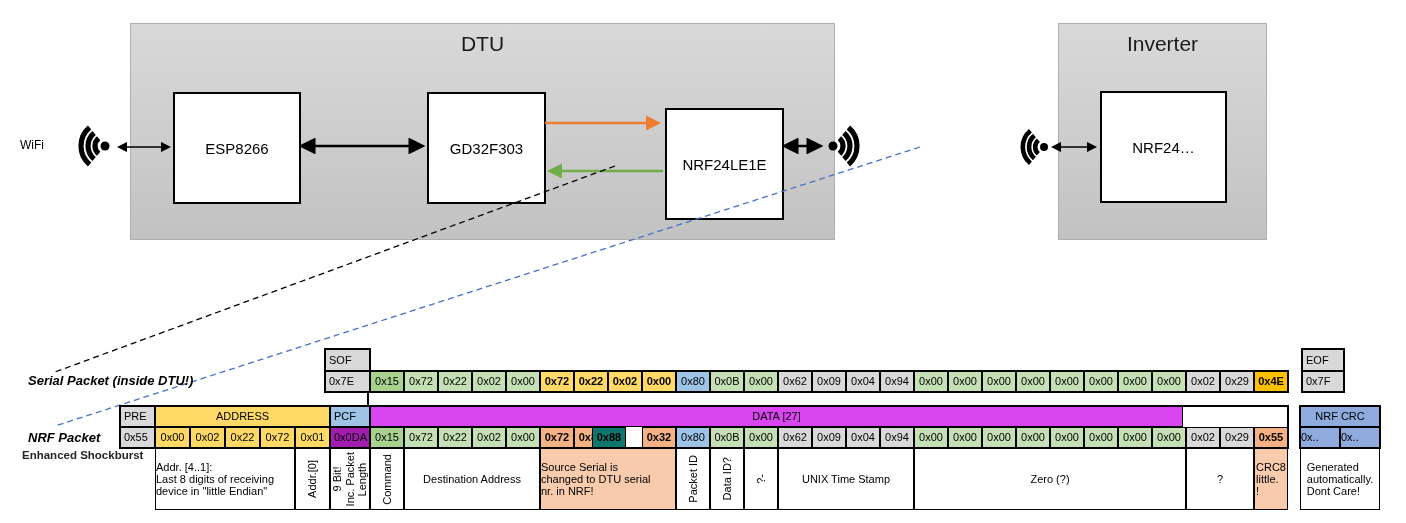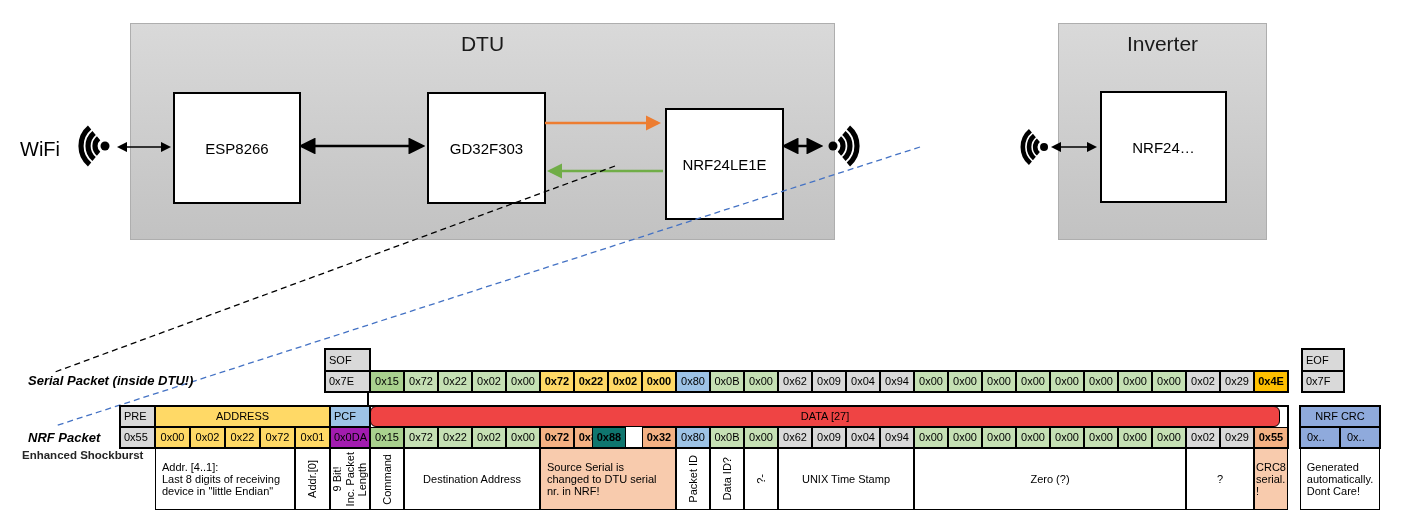--- a/index.html
+++ b/index.html
@@ -5,30 +5,30 @@
   html,body{margin:0;padding:0;background:#fff;}
   #stage{position:relative;width:1406px;height:523px;background:#fff;overflow:hidden;
          font-family:"Liberation Sans",sans-serif;color:#000;}
   svg.overlay{position:absolute;left:0;top:0;pointer-events:none;}
   
   .bigbox{position:absolute;background:linear-gradient(180deg,#d9d9d9,#c2c2c2);
           border:1px solid #aeaeae;}
   .bigtitle{position:absolute;width:100%;text-align:center;top:8px;font-size:21px;color:#1a1a1a;}
   .comp{position:absolute;background:#fff;border:2px solid #000;display:flex;
         align-items:center;justify-content:center;font-size:15px;}
-  .wifi-label{position:absolute;font-size:20px;text-align:right;}
+  .wifi-label{position:absolute;font-size:12px;text-align:right;}
   .wifi-icon{position:absolute;}
   .wifi-icon.flip{transform:scaleX(-1);}
   
   .cell{position:absolute;box-sizing:border-box;border:1px solid #000;font-size:11px;
         display:flex;align-items:center;justify-content:center;line-height:1.12;
         white-space:pre-line;overflow:hidden;}
   .cell.hdr{justify-content:flex-start;padding-left:3px;}
   .cell.ctr{justify-content:center;padding-left:0;}
-  .cell.left{justify-content:flex-start;text-align:left;padding-left:6px;padding-right:2px;}
+  .cell.left{justify-content:flex-start;text-align:left;padding-left:0;padding-right:2px;}
   .cell.b{font-weight:bold;}
   .vtext{writing-mode:vertical-rl;transform:rotate(180deg);white-space:pre-line;
          text-align:center;line-height:1.15;}
   .outline{position:absolute;border:2px solid #000;box-sizing:border-box;pointer-events:none;}
   .rowlabel{position:absolute;font-weight:bold;font-style:italic;font-size:13px;}
   .sublabel{position:absolute;font-weight:bold;font-size:11.5px;color:#262626;}
   .connector{position:absolute;background:#000;}
 </style>
 </head>
 <body>
@@ -104,21 +104,21 @@
   <div class="cell hdr" style="left:325px;top:349px;width:45px;height:22px;background:#D9D9D9;">SOF</div>
   <div class="cell hdr" style="left:325px;top:371px;width:56px;height:21px;background:#D9D9D9;">0x7E</div>
   <div class="cell hdr" style="left:1302px;top:349px;width:42px;height:22px;background:#D9D9D9;">EOF</div>
   <div class="cell hdr" style="left:1302px;top:371px;width:42px;height:21px;background:#D9D9D9;">0x7F</div>
 
   <div class="cell hdr" style="left:120px;top:406px;width:35px;height:21px;background:#D9D9D9;">PRE</div>
   <div class="cell hdr" style="left:120px;top:427px;width:35px;height:21px;background:#D9D9D9;">0x55</div>
   <div class="cell ctr" style="left:155px;top:406px;width:175px;height:21px;background:#FFD966;">ADDRESS</div>
   <div class="cell hdr" style="left:330px;top:406px;width:40px;height:21px;background:#9DC3E6;">PCF</div>
   <div class="cell hdr" style="left:330px;top:427px;width:40px;height:21px;background:#a21caf;">0x0DA</div>
-  <div class="cell ctr" style="left:370px;top:406px;width:910px;height:21px;background:#ef4444;border-radius:6px;">DATA [27]</div>
+  <div class="cell ctr" style="left:370px;top:406px;width:813px;height:21px;background:#d946ef;">DATA [27]</div>
   <div class="cell ctr" style="left:1300px;top:406px;width:80px;height:21px;background:#8FAADC;">NRF CRC</div>
 
   <div id="gen-cells">
       <div class="cell" style="left: 370px; top: 371px; width: 34px; height: 21px; background: rgb(169, 209, 142);">0x15</div>
       <div class="cell" style="left: 404px; top: 371px; width: 34px; height: 21px; background: rgb(197, 224, 180);">0x72</div>
       <div class="cell" style="left: 438px; top: 371px; width: 34px; height: 21px; background: rgb(197, 224, 180);">0x22</div>
       <div class="cell" style="left: 472px; top: 371px; width: 34px; height: 21px; background: rgb(197, 224, 180);">0x02</div>
       <div class="cell" style="left: 506px; top: 371px; width: 34px; height: 21px; background: rgb(197, 224, 180);">0x00</div>
       <div class="cell b" style="left: 540px; top: 371px; width: 34px; height: 21px; background: rgb(255, 217, 102);">0x72</div>
       <div class="cell b" style="left: 574px; top: 371px; width: 34px; height: 21px; background: rgb(255, 217, 102);">0x22</div>
@@ -187,21 +187,21 @@
       <div class="cell left" style="left: 540px; top: 448px; width: 136px; height: 62px; background: rgb(248, 203, 173);">Source Serial is
 changed to DTU serial
 nr. in NRF!</div>
       <div class="cell" style="left: 676px; top: 448px; width: 34px; height: 62px; background: rgb(255, 255, 255);"><span class="vtext">Packet ID</span></div>
       <div class="cell" style="left: 710px; top: 448px; width: 34px; height: 62px; background: rgb(255, 255, 255);"><span class="vtext">Data ID?</span></div>
       <div class="cell" style="left: 744px; top: 448px; width: 34px; height: 62px; background: rgb(255, 255, 255);"><span class="vtext">?-</span></div>
       <div class="cell" style="left: 778px; top: 448px; width: 136px; height: 62px; background: rgb(255, 255, 255);">UNIX Time Stamp</div>
       <div class="cell" style="left: 914px; top: 448px; width: 272px; height: 62px; background: rgb(255, 255, 255);">Zero (?)</div>
       <div class="cell" style="left: 1186px; top: 448px; width: 68px; height: 62px; background: rgb(255, 255, 255);">?</div>
       <div class="cell" style="left: 1254px; top: 448px; width: 34px; height: 62px; background: rgb(248, 203, 173);">CRC8
-serial.
+little.
 !</div>
       <div class="cell" style="left: 1300px; top: 448px; width: 80px; height: 62px; background: rgb(255, 255, 255);">Generated
 automatically.
 Dont Care!</div>
     </div>
 
   <div class="outline" style="left:324px;top:348px;width:47px;height:45px;"></div>
   <div class="outline" style="left:369px;top:370px;width:920px;height:23px;"></div>
   <div class="outline" style="left:1301px;top:348px;width:44px;height:45px;"></div>
   <div class="outline" style="left:119px;top:405px;width:252px;height:44px;"></div>

